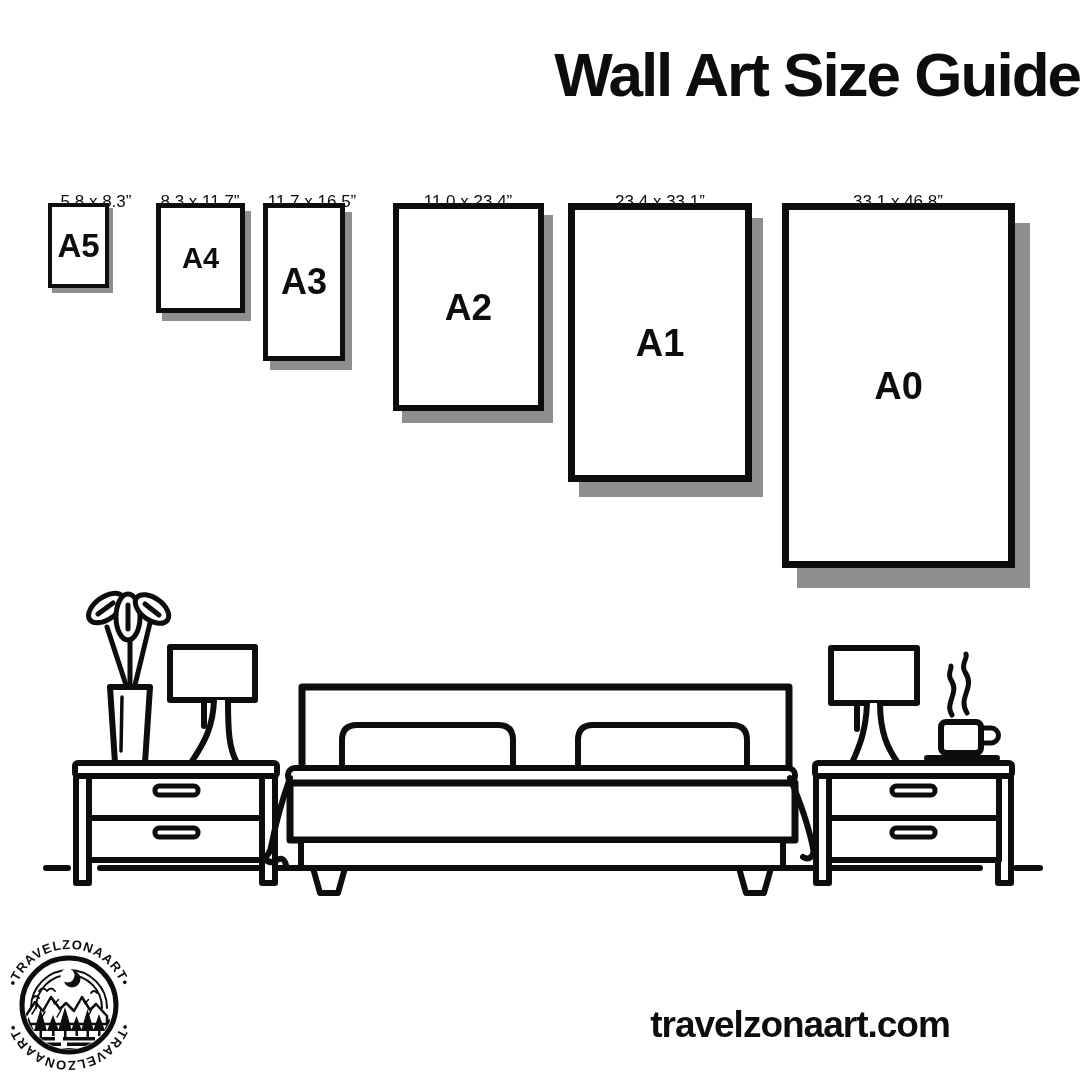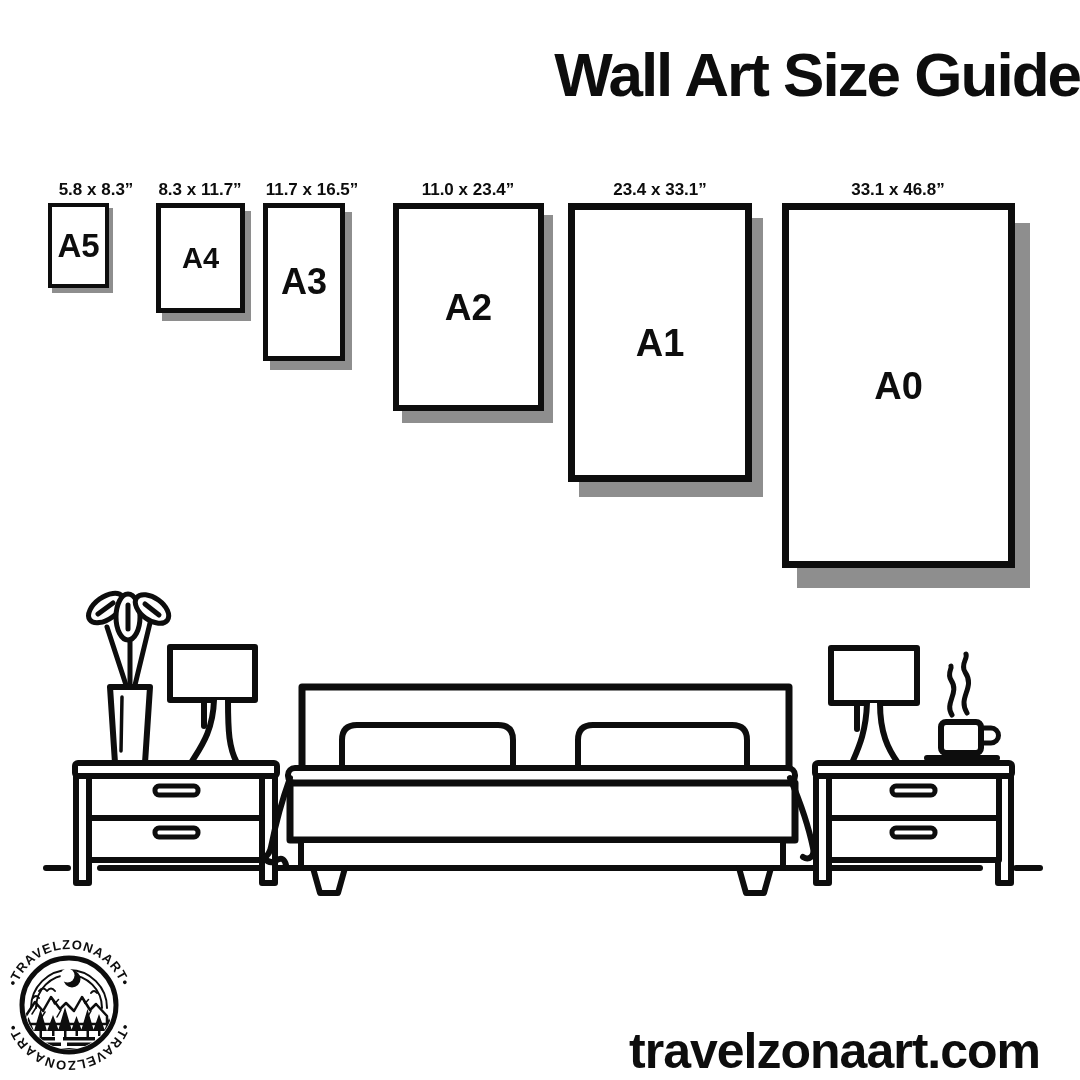--- a/index.html
+++ b/index.html
@@ -6,35 +6,35 @@
   body{
     width:1080px;height:1080px;position:relative;overflow:hidden;
     background:#ffffff;color:#0d0d0d;
     font-family:"Liberation Sans",sans-serif;
   }
   .title{
     position:absolute;top:44px;left:0;width:1080px;text-align:right;
     font-size:62px;font-weight:700;letter-spacing:-2px;line-height:1;
   }
   .dims{
-    position:absolute;top:180px;transform:translateX(-50%);
-    font-size:17px;font-weight:700;white-space:nowrap;letter-spacing:0;
+    position:absolute;top:192px;transform:translateX(-50%);
+    font-size:17px;font-weight:400;white-space:nowrap;letter-spacing:0;
   }
   .paper{
     position:absolute;top:203px;box-sizing:border-box;background:#ffffff;
     border-style:solid;border-color:#0d0d0d;
     display:flex;align-items:center;justify-content:center;
     font-weight:700;line-height:1;
   }
   .scene{position:absolute;left:0;top:585px;width:1080px;height:325px;}
   .scene *{vector-effect:none;}
   .logo{position:absolute;left:3px;top:934px;width:132px;height:142px;}
   .url{
-    position:absolute;top:1006px;left:560px;width:480px;text-align:right;
-    font-size:50px;font-weight:700;letter-spacing:-1px;line-height:1;margin-top:20px;
+    position:absolute;top:1006px;left:560px;width:480px;text-align:center;
+    font-size:37px;font-weight:700;letter-spacing:-1px;line-height:1;
   }
   .ink-stroke{stroke:#0d0d0d;fill:none;stroke-linecap:round;stroke-linejoin:round;}
   .ink-fill{fill:#0d0d0d;stroke:none;}
   .white-fill{fill:#ffffff;}
   .logo-text{font-family:"Liberation Sans",sans-serif;font-size:13px;font-weight:700;
     letter-spacing:1px;fill:#0d0d0d;}
 </style>
 </head>
 <body>
 

